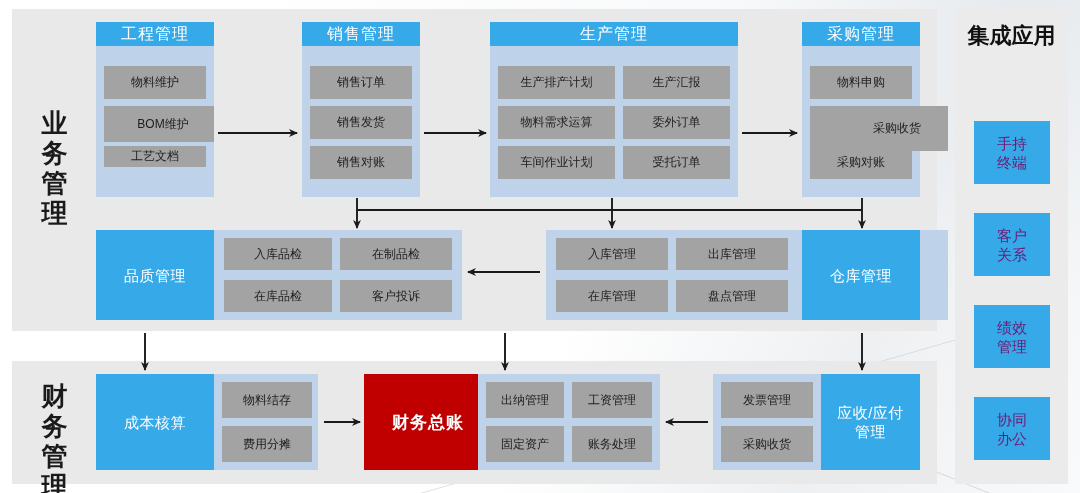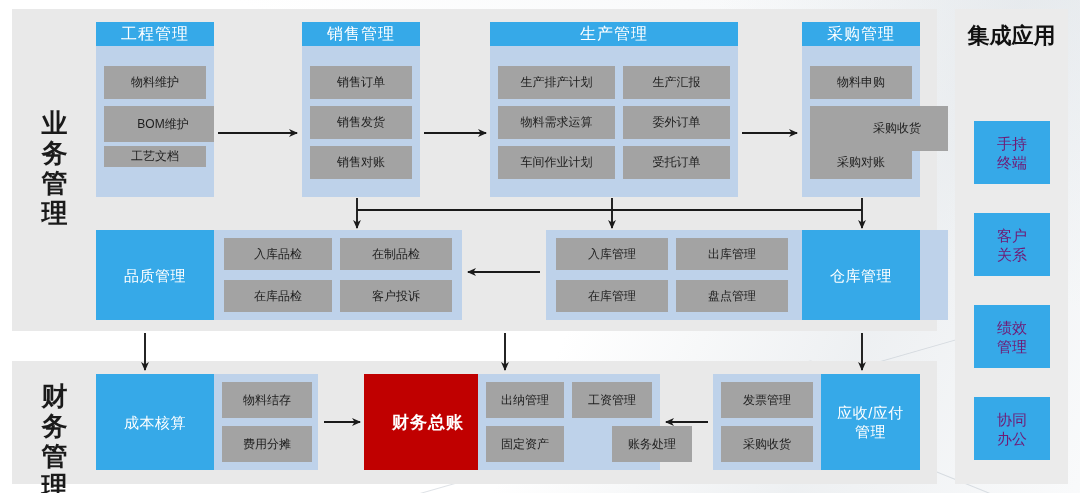--- a/index.html
+++ b/index.html
@@ -134,21 +134,21 @@
     <div class="cell" style="left:126px;top:8px;width:90px;height:36px;">物料结存</div>
     <div class="cell" style="left:126px;top:52px;width:90px;height:36px;">费用分摊</div>
   </div>
 
   <div class="redcap" style="left:364px;top:374px;width:128px;height:96px;">财务总账</div>
 
   <div class="group" style="left:478px;top:374px;width:182px;height:96px;">
     <div class="cell" style="left:8px;top:8px;width:78px;height:36px;">出纳管理</div>
     <div class="cell" style="left:94px;top:8px;width:80px;height:36px;">工资管理</div>
     <div class="cell" style="left:8px;top:52px;width:78px;height:36px;">固定资产</div>
-    <div class="cell" style="left:94px;top:52px;width:80px;height:36px;margin-left:40px;">账务处理</div>
+    <div class="cell" style="left:94px;top:52px;width:80px;height:36px;">账务处理</div>
   </div>
 
   <div class="group" style="left:713px;top:374px;width:207px;height:96px;">
     <div class="cell" style="left:8px;top:8px;width:92px;height:36px;">发票管理</div>
     <div class="cell" style="left:8px;top:52px;width:92px;height:36px;">采购收货</div>
     <div class="sidecap" style="left:108px;top:0;width:99px;height:96px;flex-direction:column;">
       <span>应收/应付</span>
       <span>管理</span>
     </div>
   </div>

